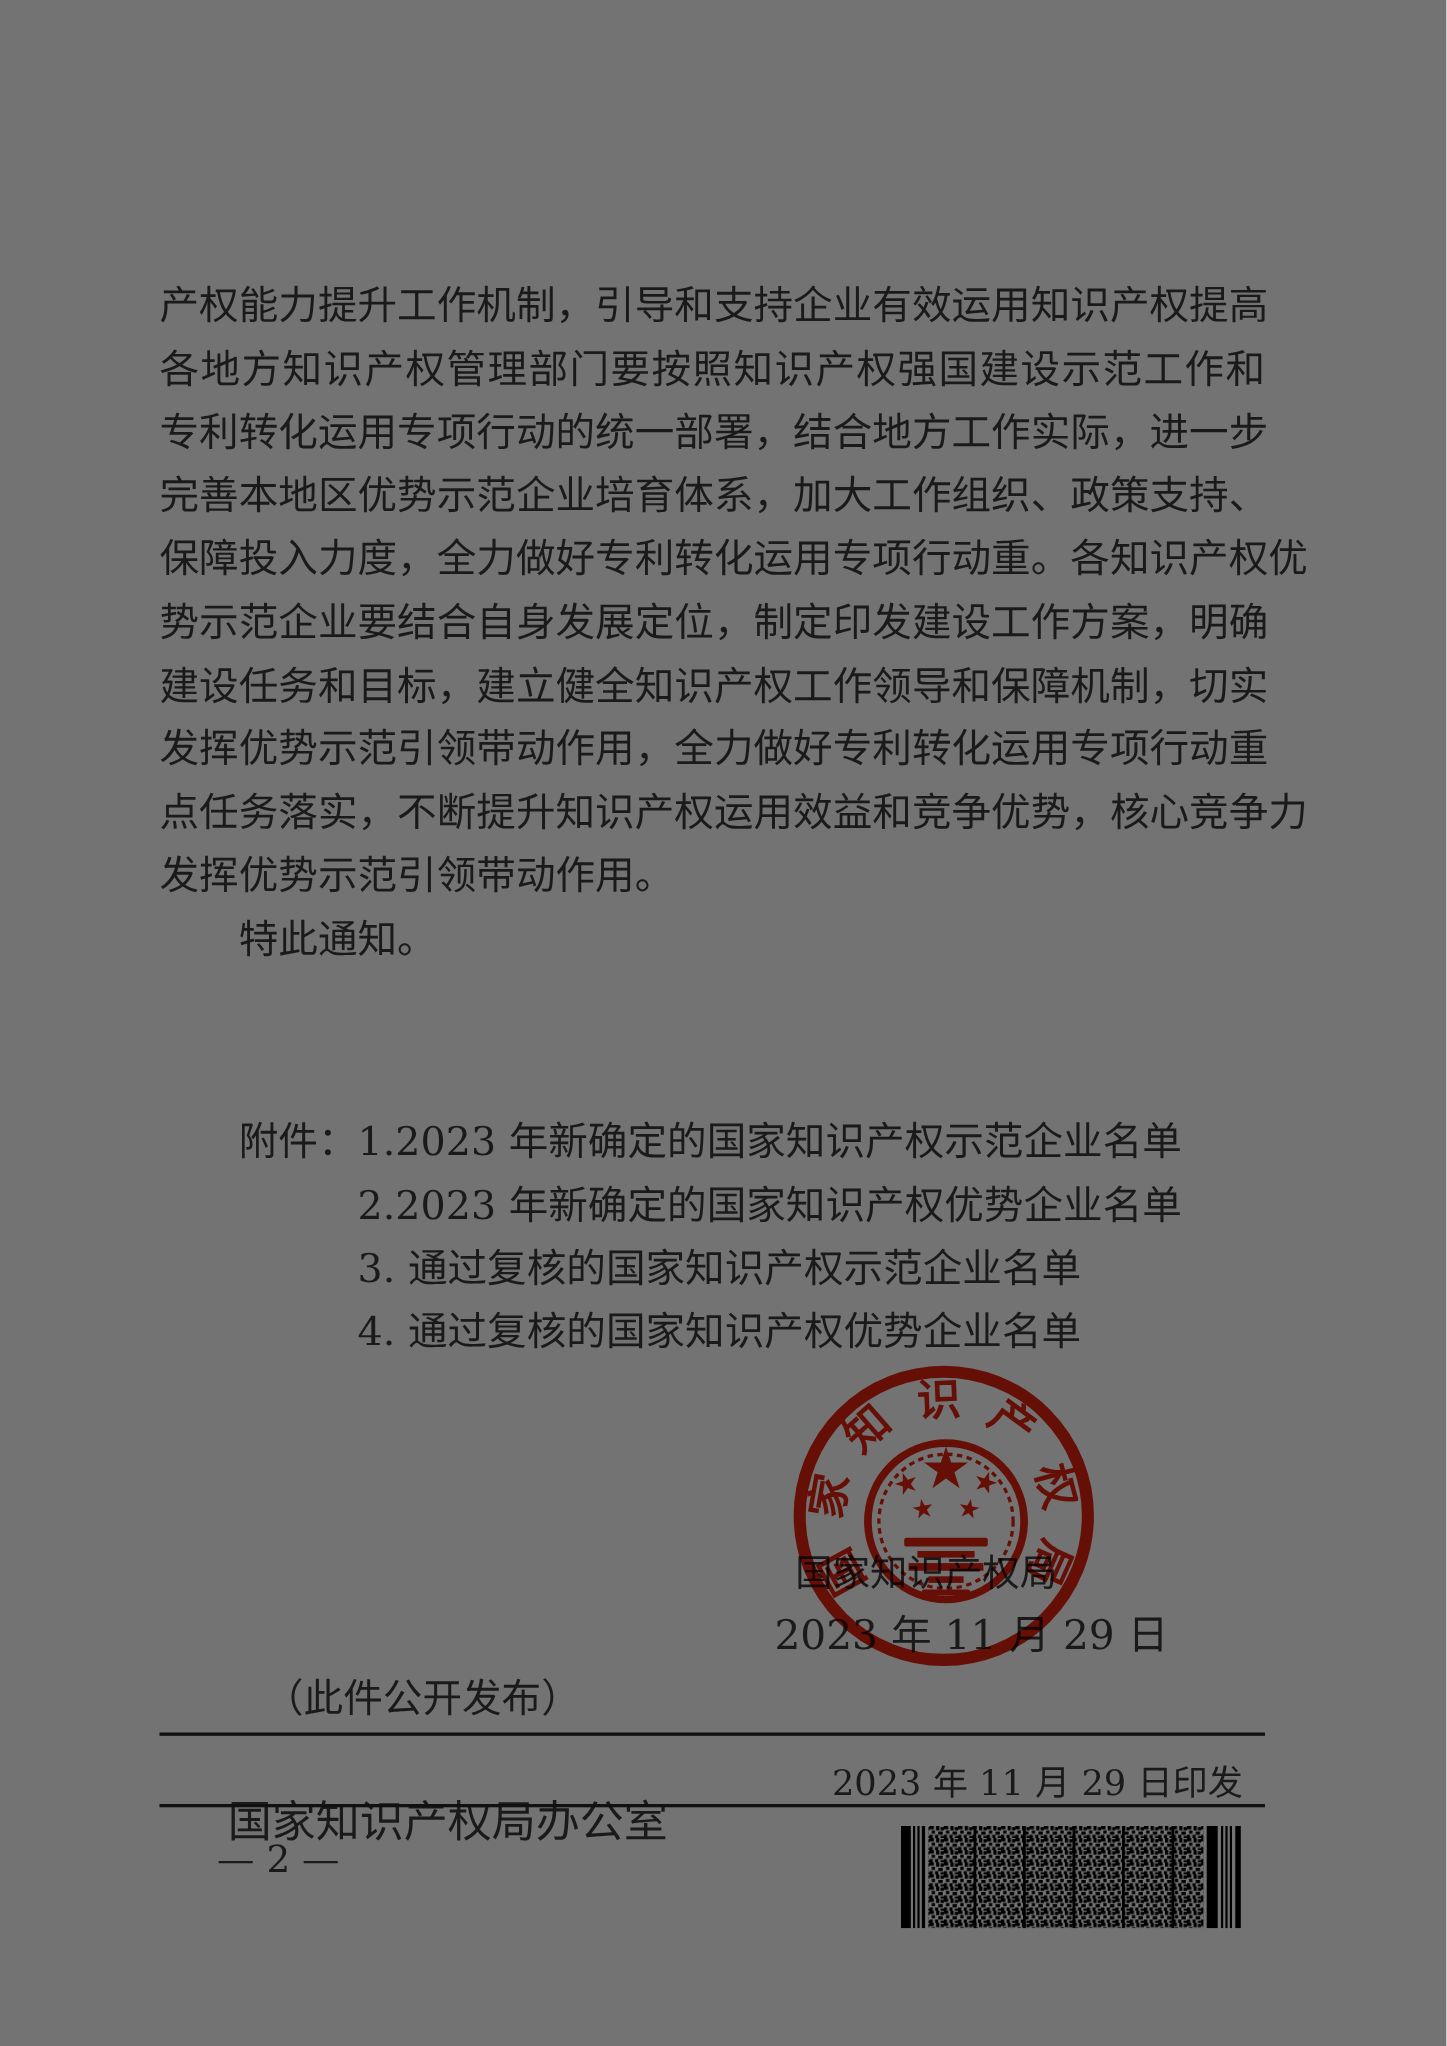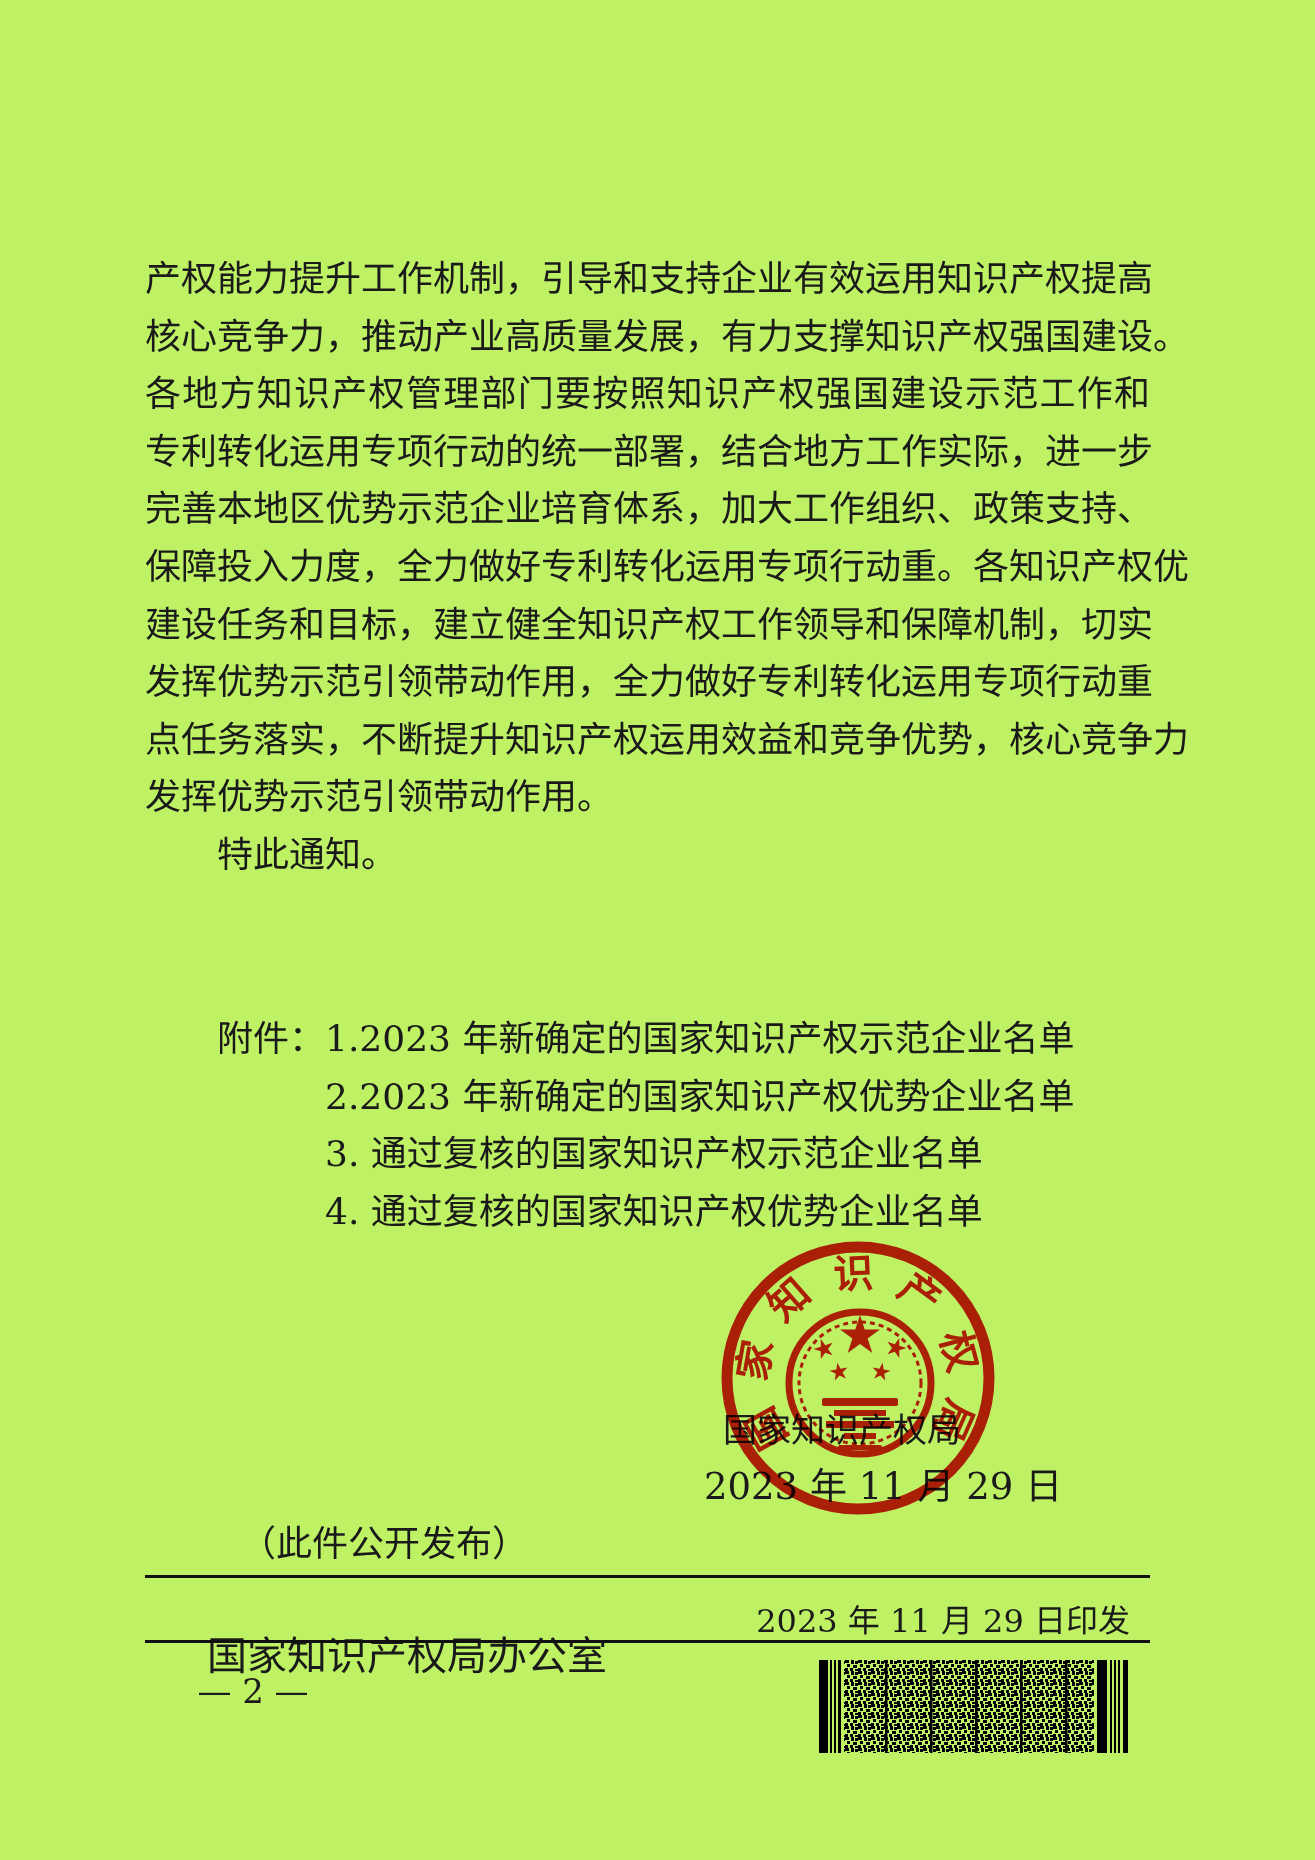--- a/index.html
+++ b/index.html
@@ -1,19 +1,19 @@
 <!DOCTYPE html>
 <html lang="zh-CN"><head>
 <meta charset="utf-8">
 <style>
   html,body{margin:0;padding:0;background:#ffffff;}
   .page{
     position:relative;
     width:1315px;height:1860px;
-    background:#bef264;
+    background:#737373;
     overflow:hidden;
     font-family:"DejaVu Serif","Liberation Serif",serif;
     color:#1a1a1a;
   }
   
   .body-block{
     position:absolute;left:145px;top:250px;width:1005px;
     font-size:36px;line-height:57.6px;
   }
   .bline{
@@ -77,25 +77,25 @@
     position:absolute;left:819px;top:1660px;width:313px;height:93px;
   }
 </style>
 </head>
 <body>
 
 <div class="page">
 
   <div class="body-block">
     <div class="bline">产权能力提升工作机制，引导和支持企业有效运用知识产权提高</div>
-    <div class="bline">核心竞争力，推动产业高质量发展，有力支撑知识产权强国建设。</div>
     <div class="bline">各地方知识产权管理部门要按照知识产权强国建设示范工作和</div>
     <div class="bline">专利转化运用专项行动的统一部署，结合地方工作实际，进一步</div>
     <div class="bline">完善本地区优势示范企业培育体系，加大工作组织、政策支持、</div>
     <div class="bline">保障投入力度，全力做好专利转化运用专项行动重。各知识产权优</div>
+    <div class="bline">势示范企业要结合自身发展定位，制定印发建设工作方案，明确</div>
     <div class="bline">建设任务和目标，建立健全知识产权工作领导和保障机制，切实</div>
     <div class="bline">发挥优势示范引领带动作用，全力做好专利转化运用专项行动重</div>
     <div class="bline">点任务落实，不断提升知识产权运用效益和竞争优势，核心竞争力</div>
     <div class="bline no-just">发挥优势示范引领带动作用。</div>
     <div class="bline no-just indent">特此通知。</div>
   </div>
 
   <div class="attach-block">
     <span class="attach-label">附件：</span>
     <div class="attach-items">

